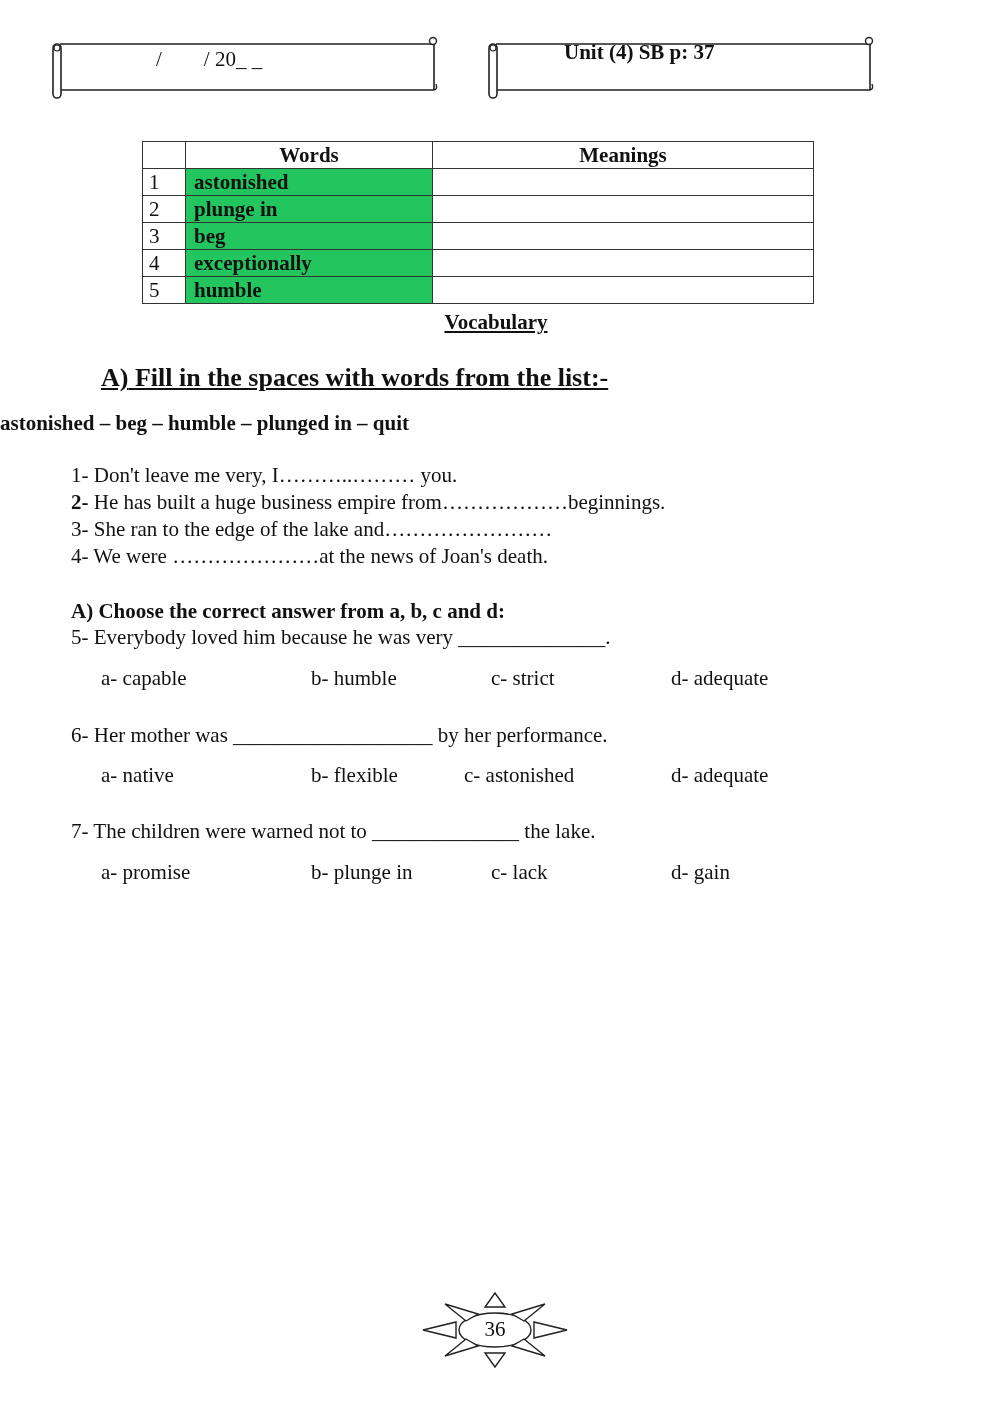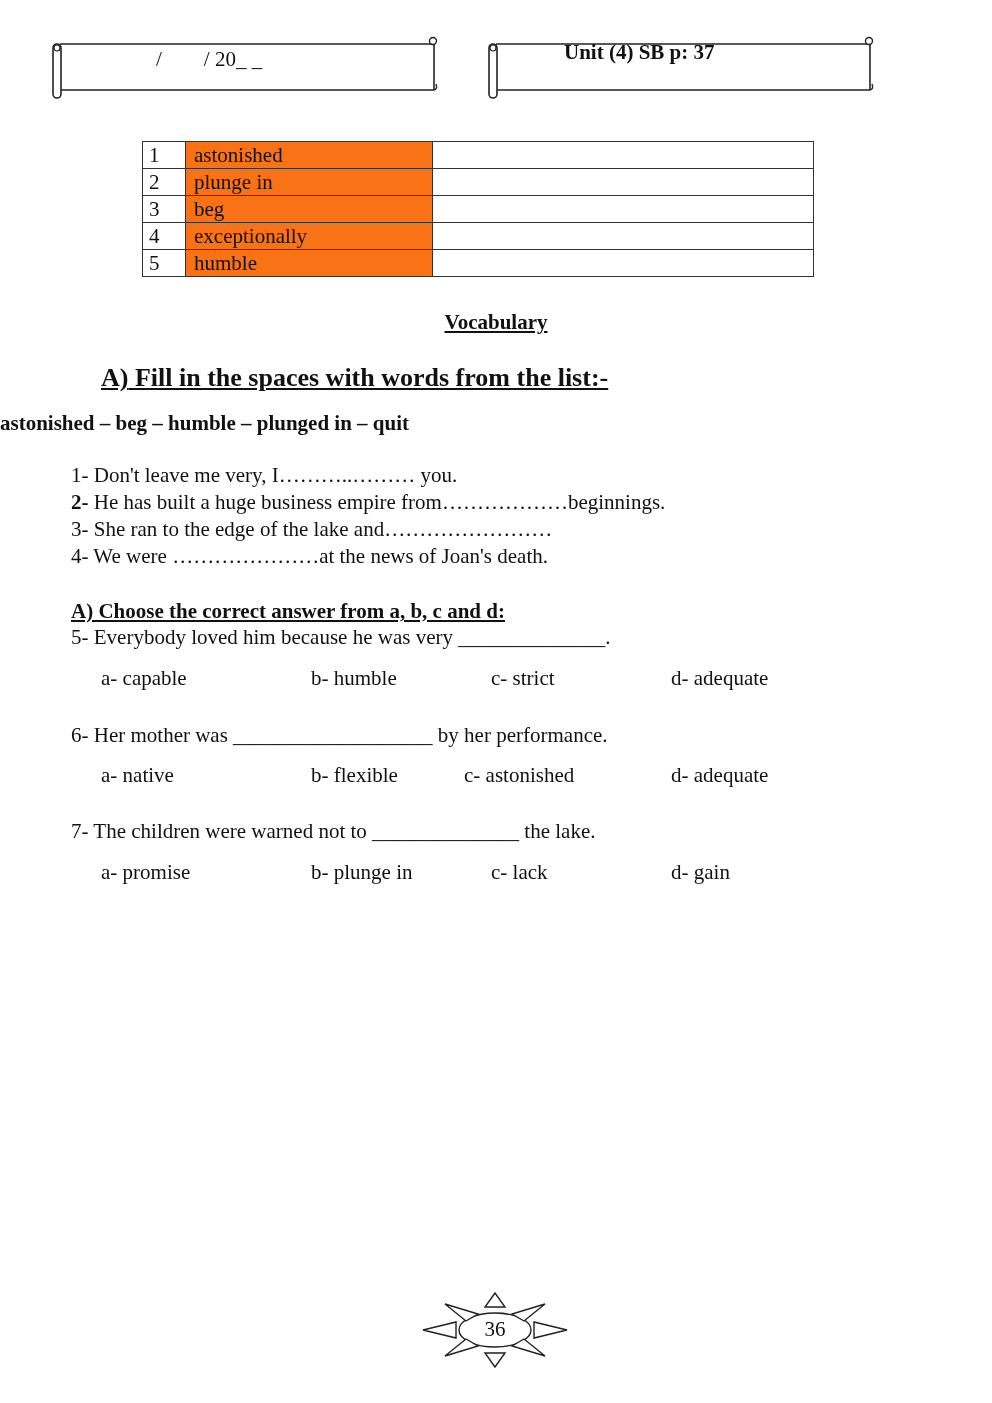--- a/index.html
+++ b/index.html
@@ -17,29 +17,29 @@
 
   table.vocab {
     position: absolute; left: 142px; top: 141px; width: 672px;
     border-collapse: collapse; font-size: 21px;
   }
   table.vocab td, table.vocab th {
     border: 1px solid #333; height: 26px; padding: 0 0 0 8px; line-height: 26px;
   }
   table.vocab th { font-weight: bold; text-align: center; padding: 0; }
   table.vocab td.num { width: 36px; padding-left: 6px; }
-  table.vocab td.word { width: 238px; background: #f97316; }
+  table.vocab td.word { width: 238px; background: #22c55e; font-weight: bold; }
   table.vocab th.wordh { width: 246px; }
 
   .abs { position: absolute; white-space: nowrap; }
   .title { left: 0; width: 992px; text-align: center; top: 310px; font-size: 21px; font-weight: bold; text-decoration: underline; }
   .sec-a { left: 101px; top: 363px; font-size: 26px; font-weight: bold; text-decoration: underline; }
   .wordlist { left: 0; width: 992px; text-align: left; top: 411px; font-size: 21px; font-weight: bold; }
   .line { left: 71px; font-size: 21px; }
-  .sec-b { left: 71px; top: 599px; font-size: 21px; font-weight: bold; text-decoration: underline; }
+  .sec-b { left: 71px; top: 599px; font-size: 21px; font-weight: bold; }
   .opt { font-size: 21px; }
   .pagebadge { position: absolute; left: 420px; top: 1290px; width: 150px; height: 80px; }
   .pagebadge .num { position: absolute; left: 0; width: 150px; top: 27px; text-align: center; font-size: 21px; }
 </style>
 </head>
 <body>
 
 <div class="scroll" id="scroll-date">
   <svg width="392" height="64">
     <path d="M10 8 H384 M10 54 H384 M384 8 V54" stroke="#222" stroke-width="1.6" fill="none"></path>
@@ -57,20 +57,25 @@
     <rect x="3" y="8" width="8" height="54" rx="4" stroke="#222" stroke-width="1.6" fill="#fff"></rect>
     <circle cx="7" cy="12" r="3" stroke="#222" stroke-width="1.2" fill="none"></circle>
     <circle cx="383" cy="5" r="3.5" stroke="#222" stroke-width="1.4" fill="#fff"></circle>
     <path d="M384 54 Q388 53 386 48" stroke="#222" stroke-width="1.4" fill="none"></path>
   </svg>
   <span class="txt">Unit (4) SB p: 37</span>
 </div>
 
 <table class="vocab">
   <tbody>
+      <tr>
+    <th style="width:42px"></th>
+    <th class="wordh">Words</th>
+    <th>Meanings</th>
+  </tr>
   <tr>
     <td class="num">1</td>
     <td class="word">astonished</td>
     <td></td>
   </tr>
   <tr>
     <td class="num">2</td>
     <td class="word">plunge in</td>
     <td></td>
   </tr>

